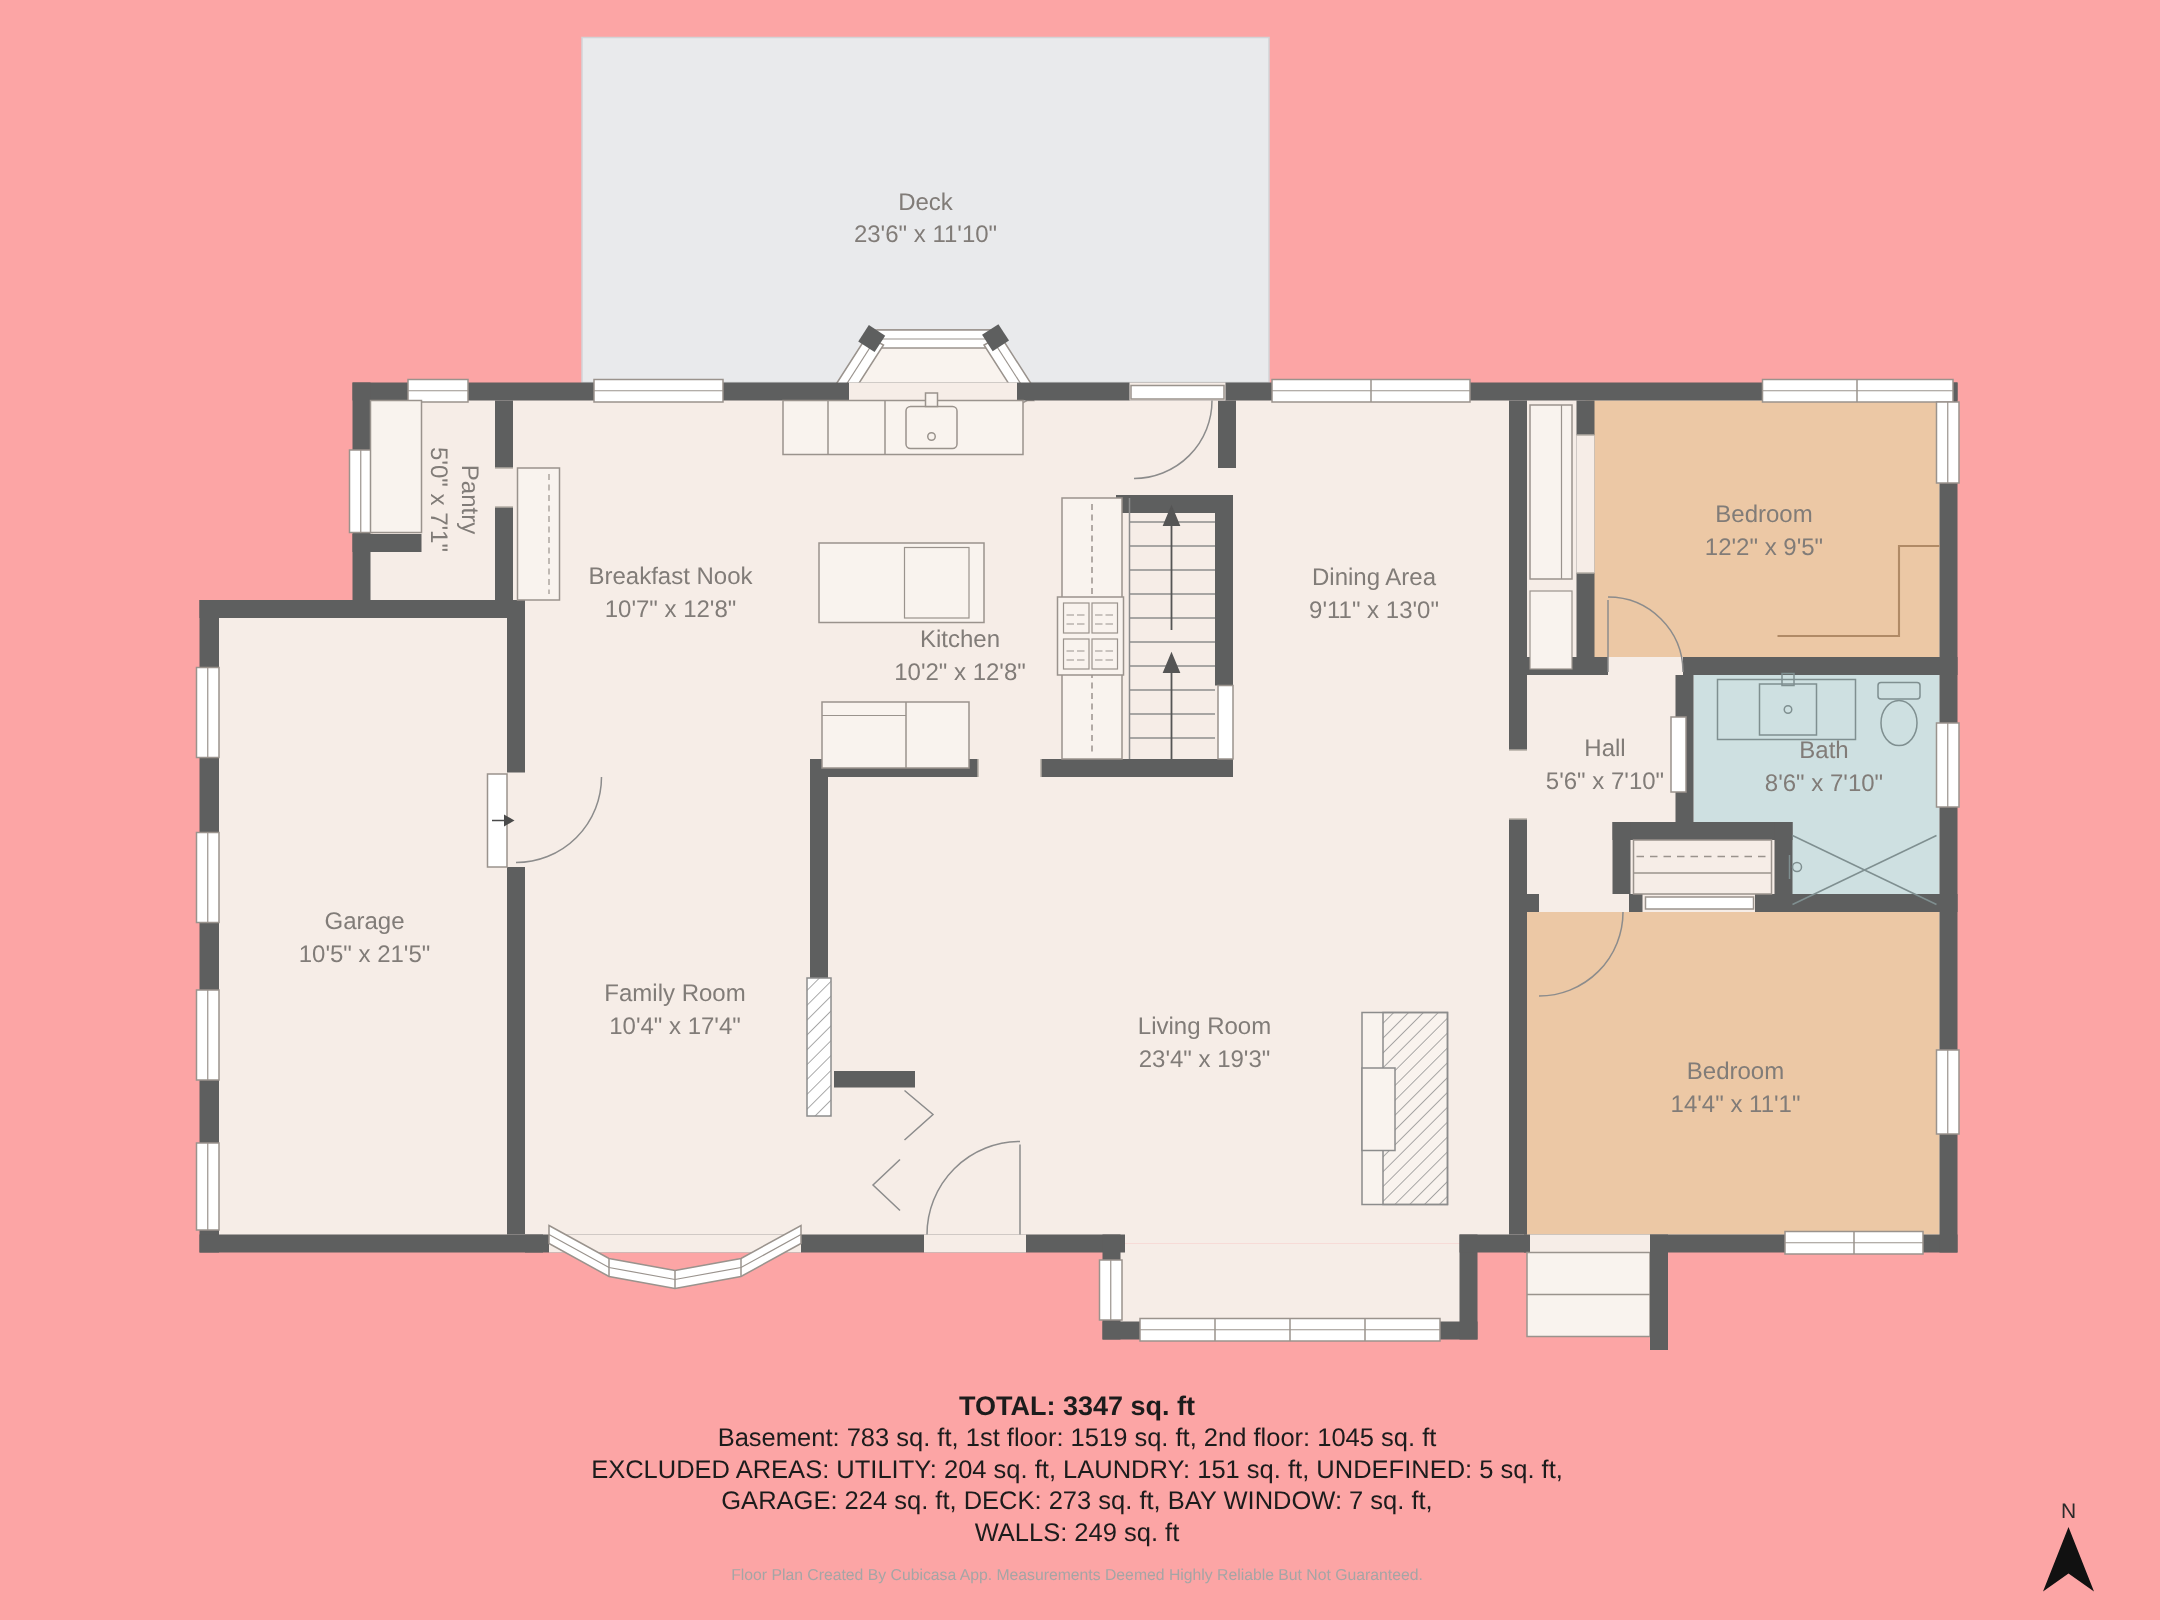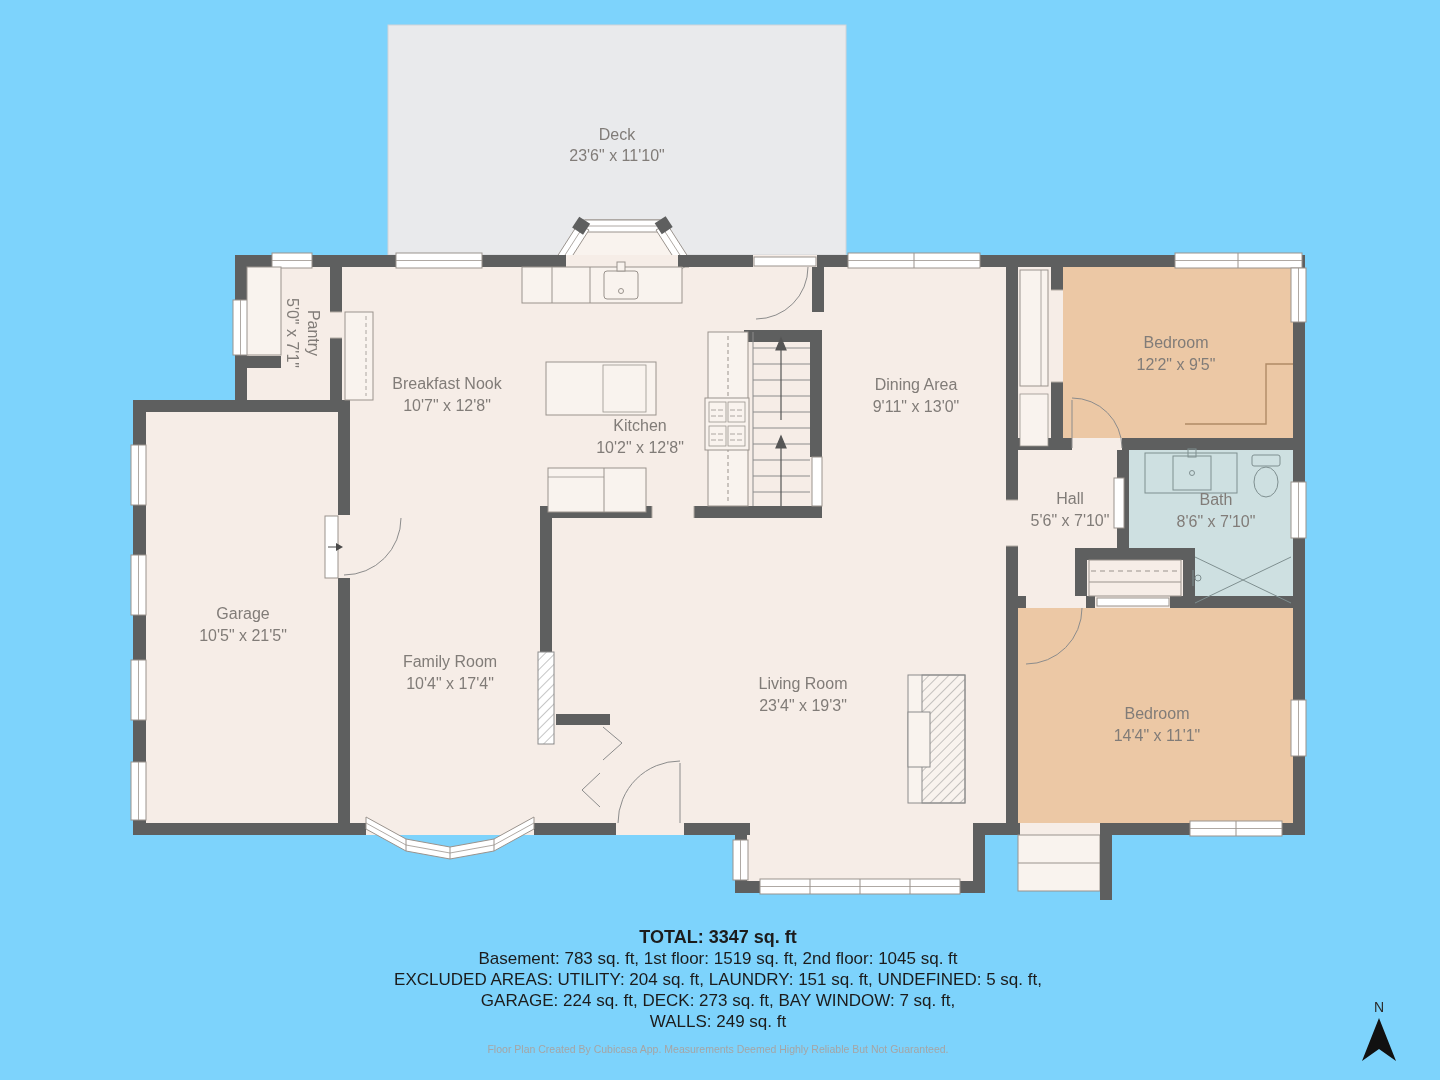--- a/index.html
+++ b/index.html
@@ -1,17 +1,17 @@
 <!DOCTYPE html>
 <html><head>
 <meta charset="utf-8">
 <style>
   html,body{margin:0;padding:0;background:#ffffff;}
   body{width:1440px;height:1080px;font-family:"Liberation Sans",sans-serif;}
-  #plan-wrap{position:relative;width:1440px;height:1080px;background:#7dd3fc;overflow:hidden;}
+  #plan-wrap{position:relative;width:1440px;height:1080px;background:#fca5a5;overflow:hidden;}
   svg{display:block;}
   text{font-family:"Liberation Sans",sans-serif;}
   .room-label{fill:#817c78;font-size:16px;}
   .summary-total{fill:#1c1c1c;font-size:18px;font-weight:bold;}
   .summary-line{fill:#1c1c1c;font-size:17px;}
   .footer-line{fill:#a5a5a5;font-size:10.5px;}
   .compass-n{fill:#2b2b2b;font-size:14px;}
 </style>
 </head>
 <body>

